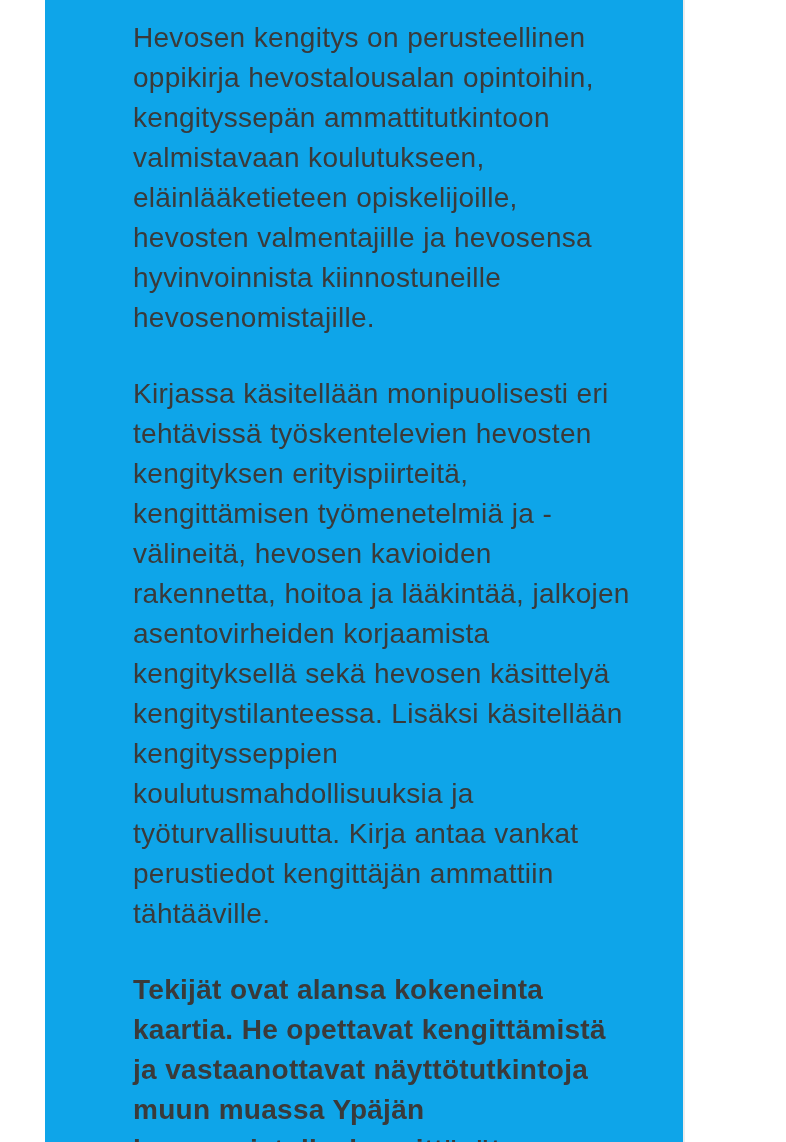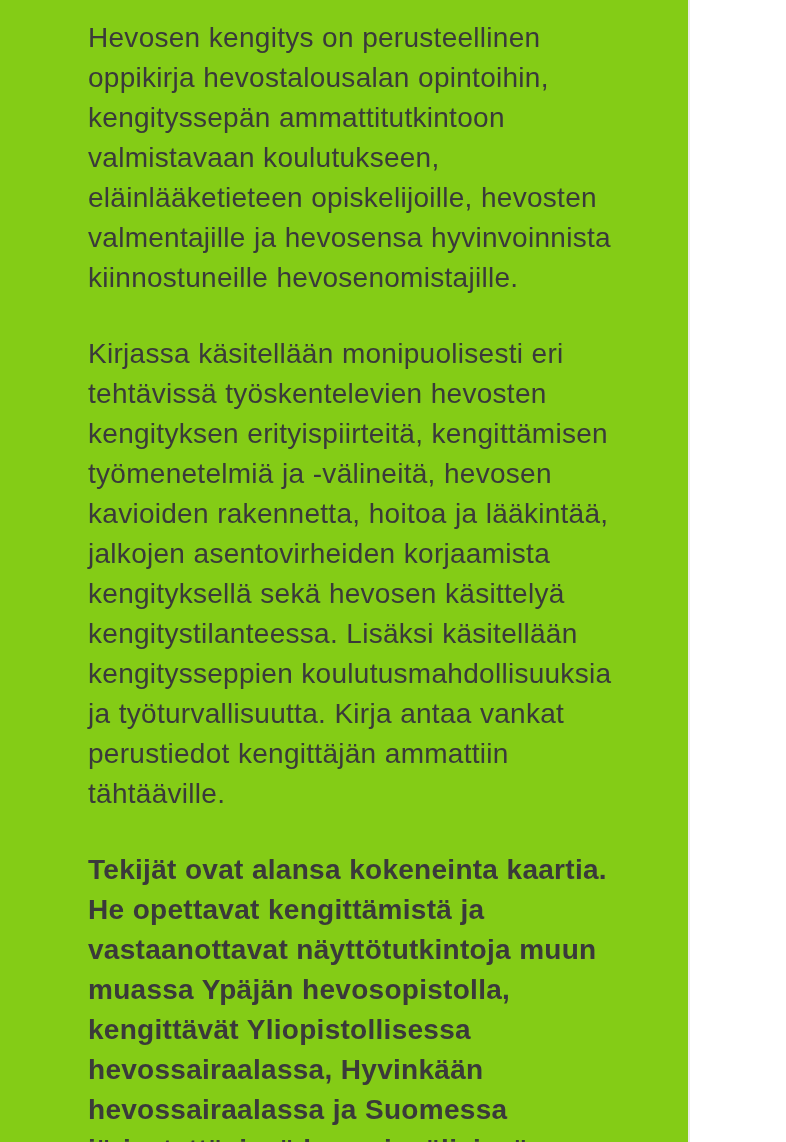--- a/index.html
+++ b/index.html
@@ -13,25 +13,26 @@
     height: 1142px;
     background: #ffffff;
     font-family: "Liberation Sans", "DejaVu Sans", sans-serif;
     overflow: hidden;
   }
 
   
   .page {
     position: relative;
     box-sizing: border-box;
-    width: 690px;
+    width: 640px;
     height: 1142px;
-    background: #84cc16;
+    background: #0ea5e9;
     border-right: 2px solid #ececec;
     overflow: hidden;
+    margin-left: 45px;
   }
 
   .description-body {
     box-sizing: border-box;
     padding: 18px 48px 0 88px;
   }
 
   .paragraph {
     margin: 0 0 36px 0;
     color: #3a3a3a;

